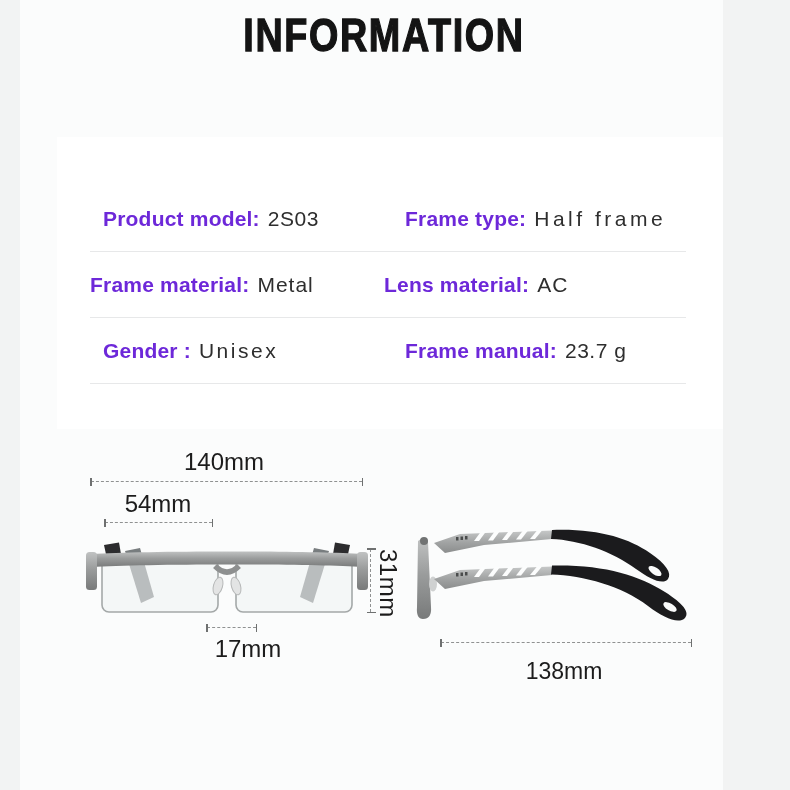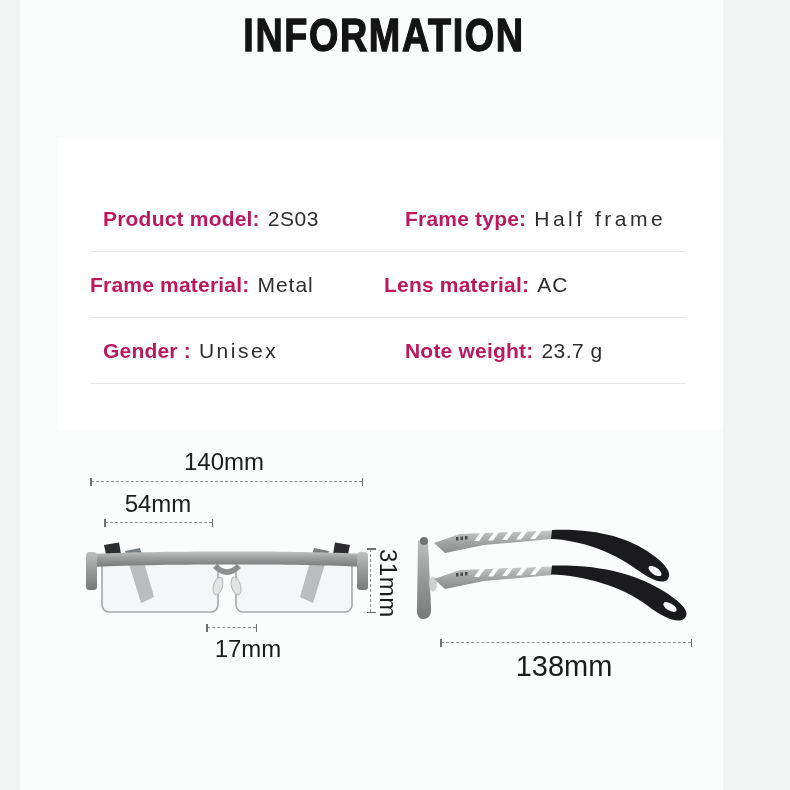--- a/index.html
+++ b/index.html
@@ -24,33 +24,33 @@
     transform:scaleX(0.82); transform-origin:50% 50%;
     -webkit-text-stroke:1.3px var(--accent-text,#141414);
   }
 
   
   .spec-table { position:absolute; left:90px; top:186px; width:596px; }
   .spec-row { height:65px; display:flex; align-items:center; border-bottom:1px solid var(--divider,#e7e8e9); }
   .cell { display:flex; align-items:baseline; white-space:nowrap; }
   .cell.c-left  { width:315px; padding-left:13px; box-sizing:border-box; }
   .cell.c-right { flex:1;align-items:center; }
-  .spec-label { font-weight:bold; font-size:21px; color:#be185d; letter-spacing:0.2px; }
+  .spec-label { font-weight:bold; font-size:21px; color:#6d28d9; letter-spacing:0.2px; }
   .spec-value { font-size:21px; color:#2e2e2e; margin-left:8px; }
   .ls-0 { letter-spacing:0.5px; }
   .ls-1 { letter-spacing:1px;  }
   .ls-2 { letter-spacing:2.5px;}
   .ls-3 { letter-spacing:3.5px;}
 
   
   .dim-label {
     position:absolute; font-size:24px; color:#1c1c1c;
     white-space:nowrap; transform:translateX(-50%); line-height:1;
   }
-  .dim-label.small { font-size:29px; }
+  .dim-label.small { font-size:23px;margin-top:8px; }
   .dim-label.vertical {
     transform:none; writing-mode:vertical-rl;
     height:66px; text-align:center; letter-spacing:0.5px;
   }
   .dim-h { position:absolute; height:0; border-top:1px dashed #8f9191; }
   .dim-h::before, .dim-h::after {
     content:""; position:absolute; top:-4px; width:1.5px; height:8px; background:#6e7070;
   }
   .dim-h::before { left:-1px; }
   .dim-h::after  { right:-1px; }
@@ -112,21 +112,21 @@
         <span class="spec-label">Lens material:</span>
         <span class="spec-value ls-1">AC</span>
       </div>
     </div>
     <div class="spec-row">
       <div class="cell c-left">
         <span class="spec-label">Gender :</span>
         <span class="spec-value ls-2">Unisex</span>
       </div>
       <div class="cell c-right">
-        <span class="spec-label">Note weight:</span>
+        <span class="spec-label">Frame manual:</span>
         <span class="spec-value ls-0">23.7 g</span>
       </div>
     </div>
   </div>
 
   <div class="dim-label" id="lbl-140">140mm</div>
   <div class="dim-h" id="line-140"></div>
 
   <div class="dim-label" id="lbl-54">54mm</div>
   <div class="dim-h" id="line-54"></div>

